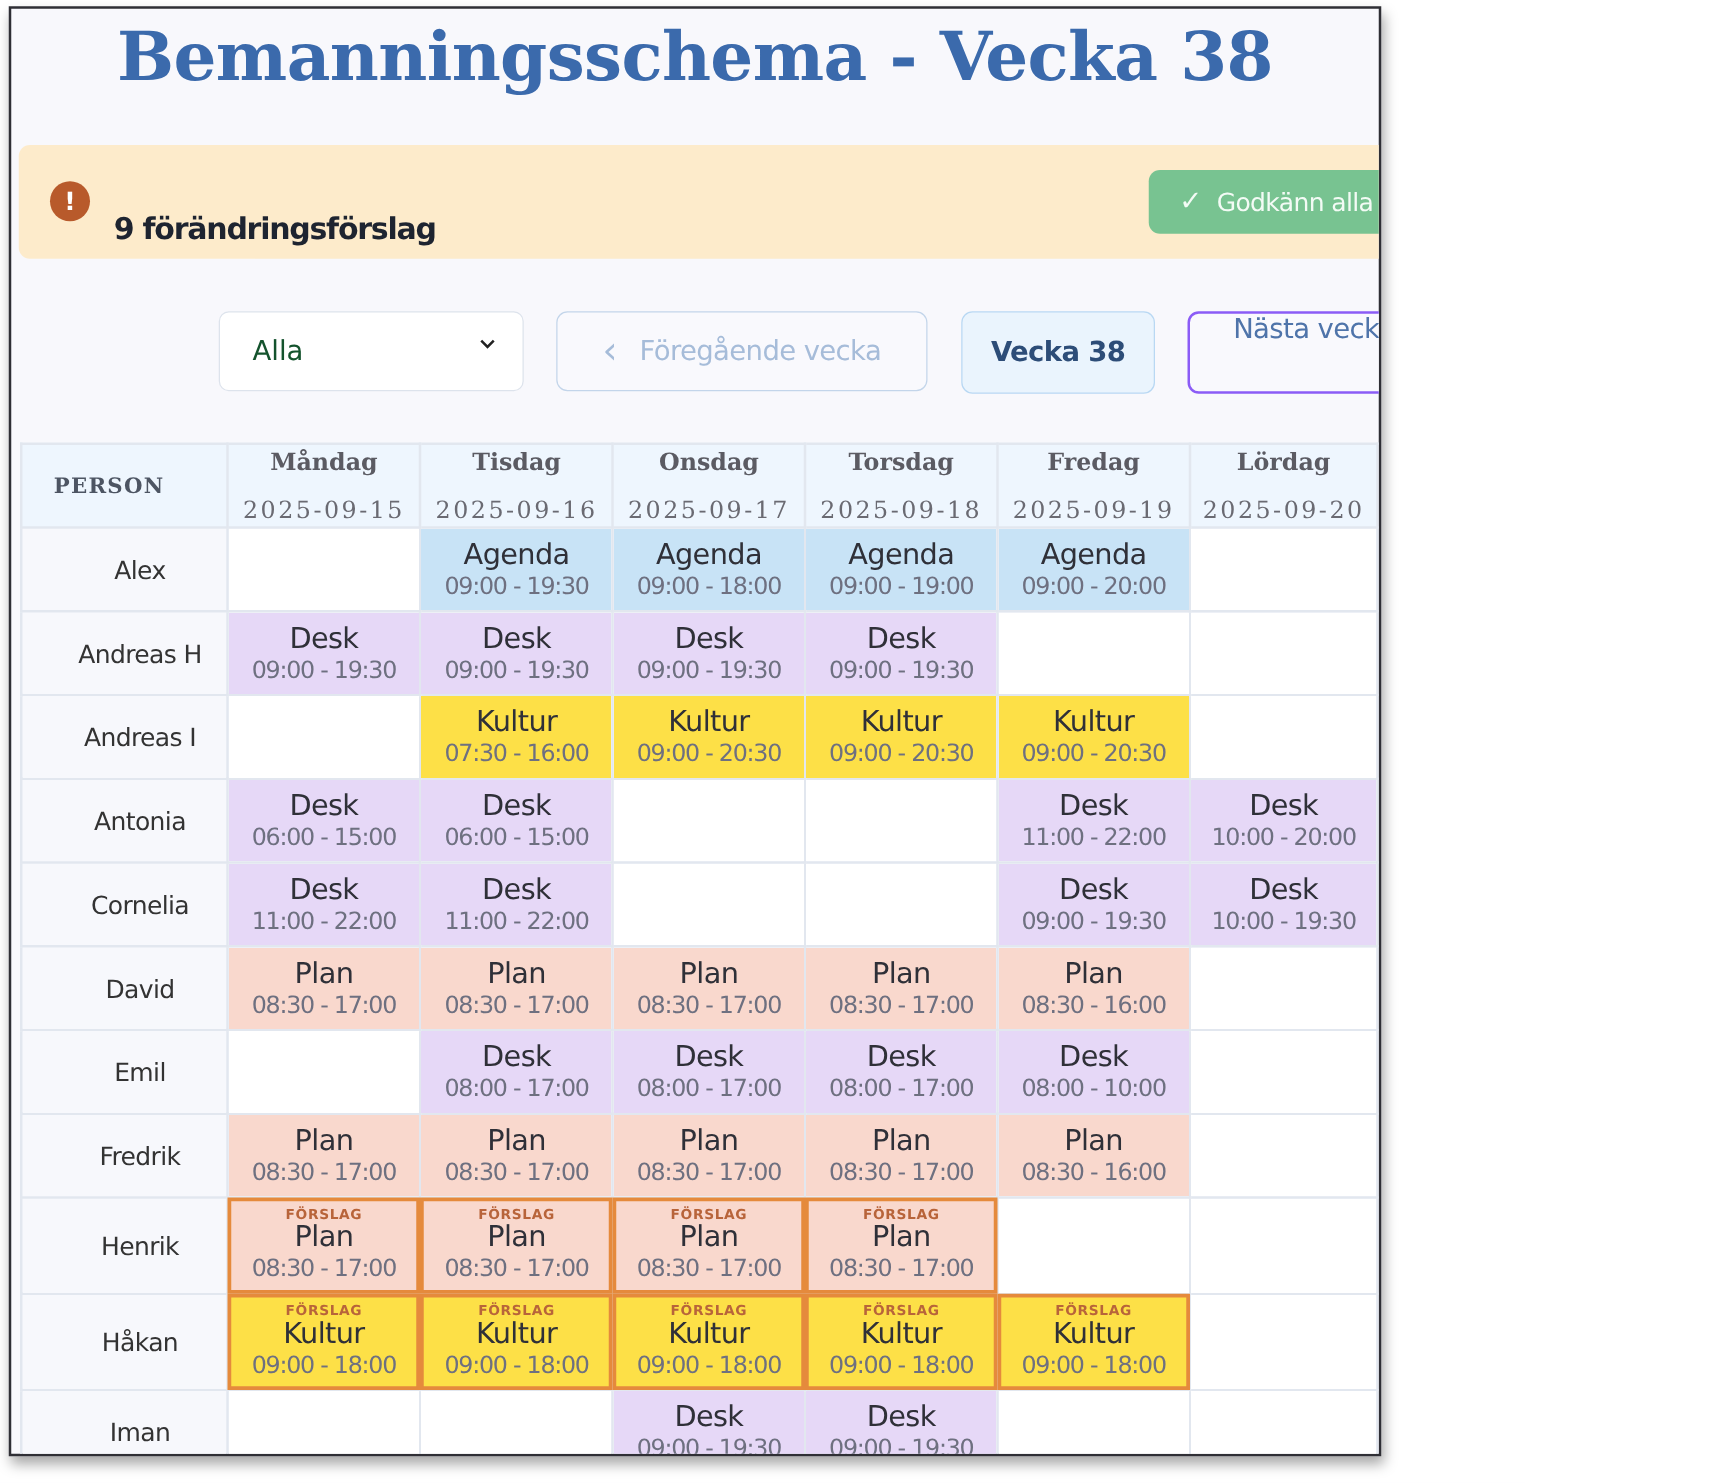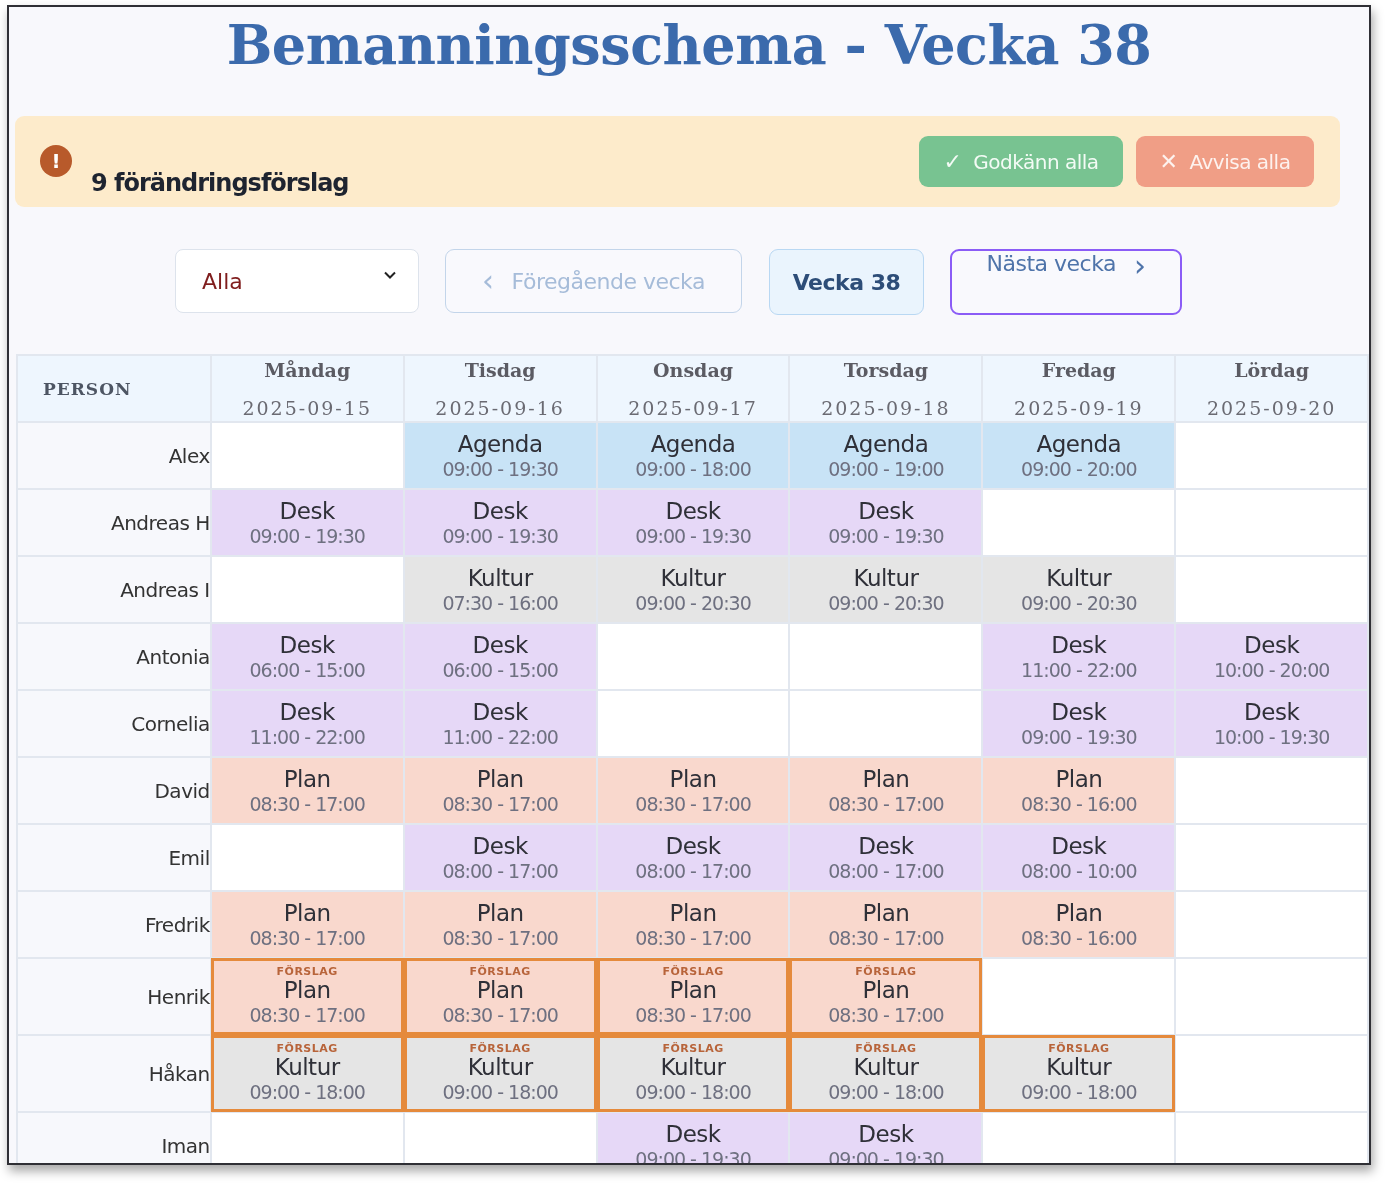--- a/index.html
+++ b/index.html
@@ -1,19 +1,19 @@
 <!DOCTYPE html>
 <html><head>
 <meta charset="utf-8">
 <style>
   * { box-sizing: border-box; margin: 0; padding: 0; }
   html, body { width: 1388px; height: 1186px; background: #ffffff; overflow: hidden; }
   body { font-family: "Liberation Sans", "DejaVu Sans", sans-serif; position: relative; }
   .frame {
-    position: absolute; left: 7px; top: 5px; width: 1364px; height: 1160px;
+    position: absolute; left: 7px; top: 5px; width: 1098px; height: 1160px;
     background: #f8f8fc; border: 2px solid #2f2f35; overflow: hidden;
     box-shadow: 2px 6px 10px rgba(0,0,0,0.35);
     text-decoration: underline;
   }
   .title {
     position: absolute; left: 0; right: 0; top: 6px; text-align: center;
     font-family: "DejaVu Serif", "Liberation Serif", serif; font-weight: bold;
     font-size: 54px; color: #3b6aac; letter-spacing: -0.5px;
   }
   .banner {
@@ -35,21 +35,21 @@
     font-family: "DejaVu Sans", sans-serif; letter-spacing: -0.5px;
   }
   .btn-approve { left: 904px; width: 204px; background: #78c391; }
   .btn-reject { left: 1121px; width: 178px; background: #f09e86; color: #fdf2ee; }
   .btn-approve .ico, .btn-reject .ico { font-size: 22px; }
 
   .controls { position: absolute; top: 242px; left: 0; width: 100%; height: 66px; }
   .select {
     position: absolute; left: 166px; top: 0; width: 244px; height: 64px; background: #fff;
     border: 1.5px solid #dde3ec; border-radius: 8px; display: flex; align-items: center;
-    padding-left: 26px; font-size: 22px; color: #7f1d1d; font-family: "DejaVu Sans", sans-serif;
+    padding-left: 26px; font-size: 22px; color: #14532d; font-family: "DejaVu Sans", sans-serif;
   }
   .select .chev { position: absolute; right: 22px; top: 19px; width: 12px; height: 12px; }
   .btn-prev {
     position: absolute; left: 436px; top: 0; width: 297px; height: 64px; border: 1.5px solid #c3d5ea;
     border-radius: 9px; background: #f9f9fd; display: flex; align-items: center; justify-content: center;
     gap: 18px; color: #a6bcd9; font-size: 22px; font-family: "DejaVu Sans", sans-serif; letter-spacing: -0.5px;
   }
   .btn-week {
     position: absolute; left: 760px; top: 0; width: 155px; height: 66px; border: 1.5px solid #b9d8f3;
     border-radius: 9px; background: #eaf4fd; display: flex; align-items: center; justify-content: center;
@@ -65,28 +65,28 @@
   table { border-collapse: collapse; table-layout: fixed; }
   th, td { border: 2px solid #e2e7ef; padding: 0; }
   th {
     height: 67px; background: #eef6fe; font-family: "DejaVu Serif", "Liberation Serif", serif;
     color: #5b5b63; font-weight: normal; text-align: center;
   }
   th.person-h { text-align: left; padding-left: 25px; font-weight: bold; font-size: 17px; letter-spacing: 1px; color: #4d5563; margin-left: 42px; }
   th .day { display: block; font-size: 19px; font-weight: bold; color: #5b5b63; }
   th .date { display: block; font-size: 19px; letter-spacing: 2px; color: #6a6a72; margin-top: 16px; }
   td { height: 67px; background: #fff; text-align: center; vertical-align: middle; position: relative; }
-  td.name { text-align: right; padding-left: 25px; background: #f7f8fc; font-size: 20px; color: #333;
+  td.name { text-align: center; padding-left: 25px; background: #f7f8fc; font-size: 20px; color: #333;
     font-family: "DejaVu Sans", sans-serif; letter-spacing: -0.5px; }
   .shift-label { display: block; font-size: 23px; color: #2f3038; font-family: "DejaVu Sans", sans-serif; letter-spacing: -0.5px; line-height: 26px; }
   .shift-time { display: block; font-size: 19px; color: #6e7080; font-family: "DejaVu Sans", sans-serif; letter-spacing: -1px; line-height: 24px; }
   .badge { display: block; font-size: 11px; font-weight: bold; color: #b8643a; letter-spacing: 0.5px; line-height: 11px; font-family: "DejaVu Sans", sans-serif; }
   td.c-agenda { background: #c8e3f6; margin-left: 12px; }
   td.c-desk { background: #e6d8f7; }
-  td.c-kultur { background: #e5e5e5; margin-left: 40px; }
+  td.c-kultur { background: #fde047; margin-left: 40px; }
   td.c-plan { background: #f9d8cd; }
   td.proposal { outline: 3px solid #e58a3c; outline-offset: -3px; }
   tr.tall td { height: 77px; }
 </style>
 </head>
 <body>
 
 <div class="frame">
   <h1 class="title">Bemanningsschema - Vecka 38</h1>
 

